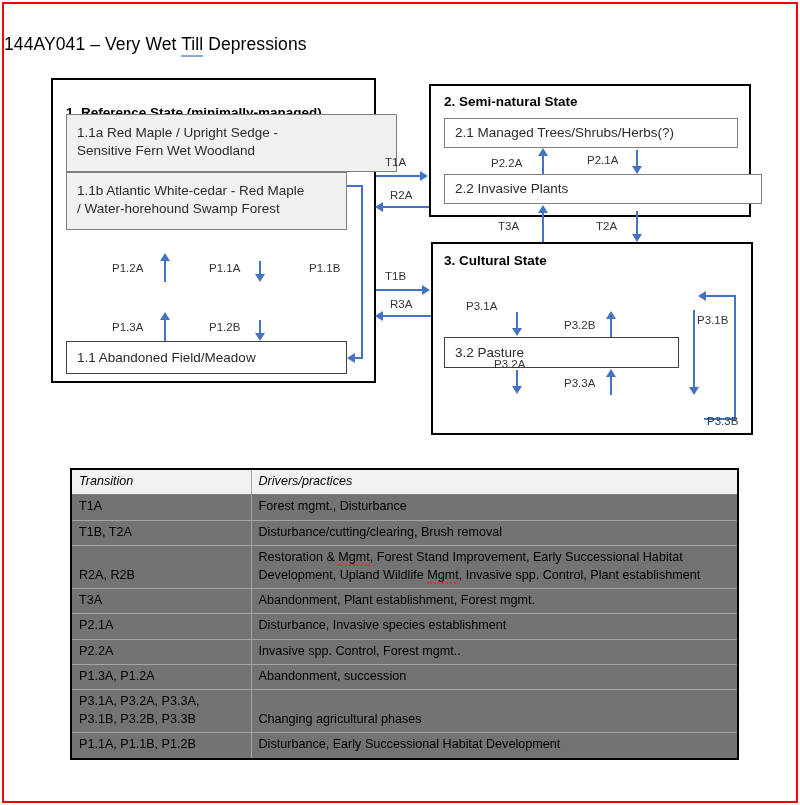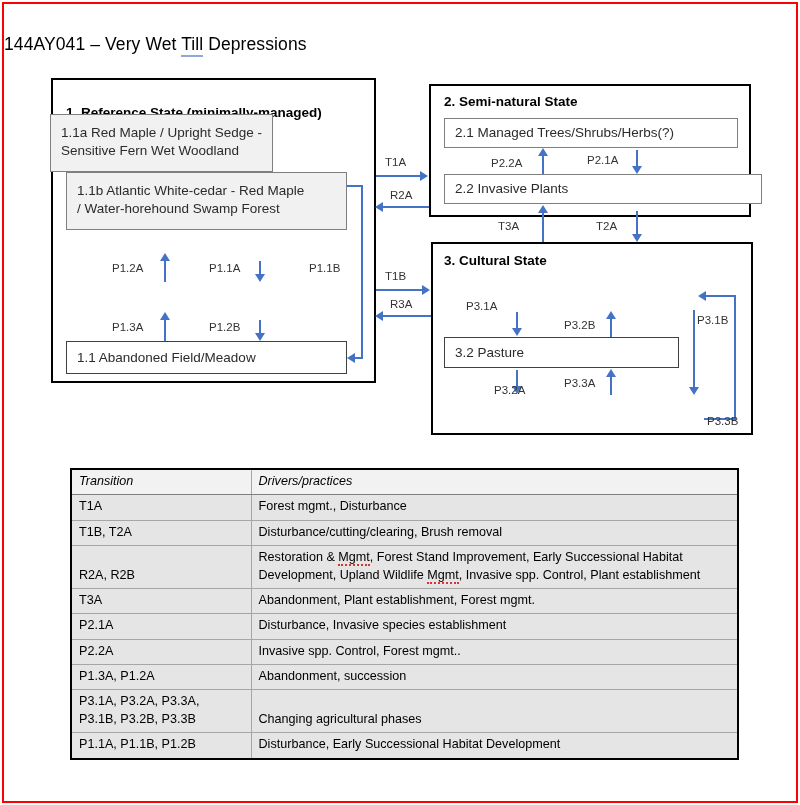--- a/index.html
+++ b/index.html
@@ -75,21 +75,21 @@
     white-space:nowrap;
   }
 
   
   .tbl {
     position:absolute; left:66px; top:464px;
     width:669px;
     border-collapse:collapse;
     border:2px solid #000;
     font-size:12.6px;
-    background:#e5e5e5;
+    background:#737373;
   }
   .tbl td, .tbl th {
     border:1px solid #a6a6a6;
     padding:3px 7px 4px 7px;
     vertical-align:bottom;
     text-align:left;
     font-weight:normal;
     line-height:1.38;
   }
   .tbl thead th {
@@ -111,21 +111,21 @@
 <div class="page-frame">
 <div class="canvas">
 
   <div class="title">
     <span>144AY041 – Very Wet </span><span class="sp">Till</span><span> Depressions</span>
   </div>
 
   <div class="state" style="left:47px; top:74px; width:325px; height:305px;"></div>
   <div class="state-title" style="left:62px; top:89px;margin-top:12px;">1.  Reference State (minimally-managed)</div>
 
-  <div class="box gray multiline" style="left:46px; top:110px; width:223px; height:58px;">
+  <div class="box gray multiline" style="left:62px; top:110px; width:331px; height:58px;">
     <div>1.1a Red Maple / Upright Sedge -</div>
     <div>Sensitive Fern Wet Woodland</div>
   </div>
 
   <div class="box gray multiline" style="left:62px; top:168px; width:281px; height:58px;">
     <div>1.1b Atlantic White-cedar - Red Maple</div>
     <div>/ Water-horehound Swamp Forest</div>
   </div>
 
 
@@ -175,21 +175,21 @@
   <div class="vline" style="left:512px; top:308px; height:16px;"></div>
   <div class="arrow down" style="left:508px; top:324px;"></div>
   <div class="alabel" style="left:462px; top:296px;">P3.1A</div>
 
   <div class="vline" style="left:606px; top:315px; height:18px;"></div>
   <div class="arrow up" style="left:602px; top:307px;"></div>
   <div class="alabel" style="left:560px; top:315px;">P3.2B</div>
 
   <div class="vline" style="left:512px; top:366px; height:16px;"></div>
   <div class="arrow down" style="left:508px; top:382px;"></div>
-  <div class="alabel" style="left:462px; top:380px;padding-left:28px;">P3.2A</div>
+  <div class="alabel" style="left:462px; top:354px;padding-left:28px;">P3.2A</div>
 
   <div class="vline" style="left:606px; top:373px; height:18px;"></div>
   <div class="arrow up" style="left:602px; top:365px;"></div>
   <div class="alabel" style="left:560px; top:373px;">P3.3A</div>
 
   <div class="vline" style="left:689px; top:306px; height:77px;"></div>
   <div class="arrow down" style="left:685px; top:383px;"></div>
   <div class="alabel" style="left:693px; top:310px;">P3.1B</div>
 
   <div class="hline" style="left:700px; top:414px; width:32px;"></div>

